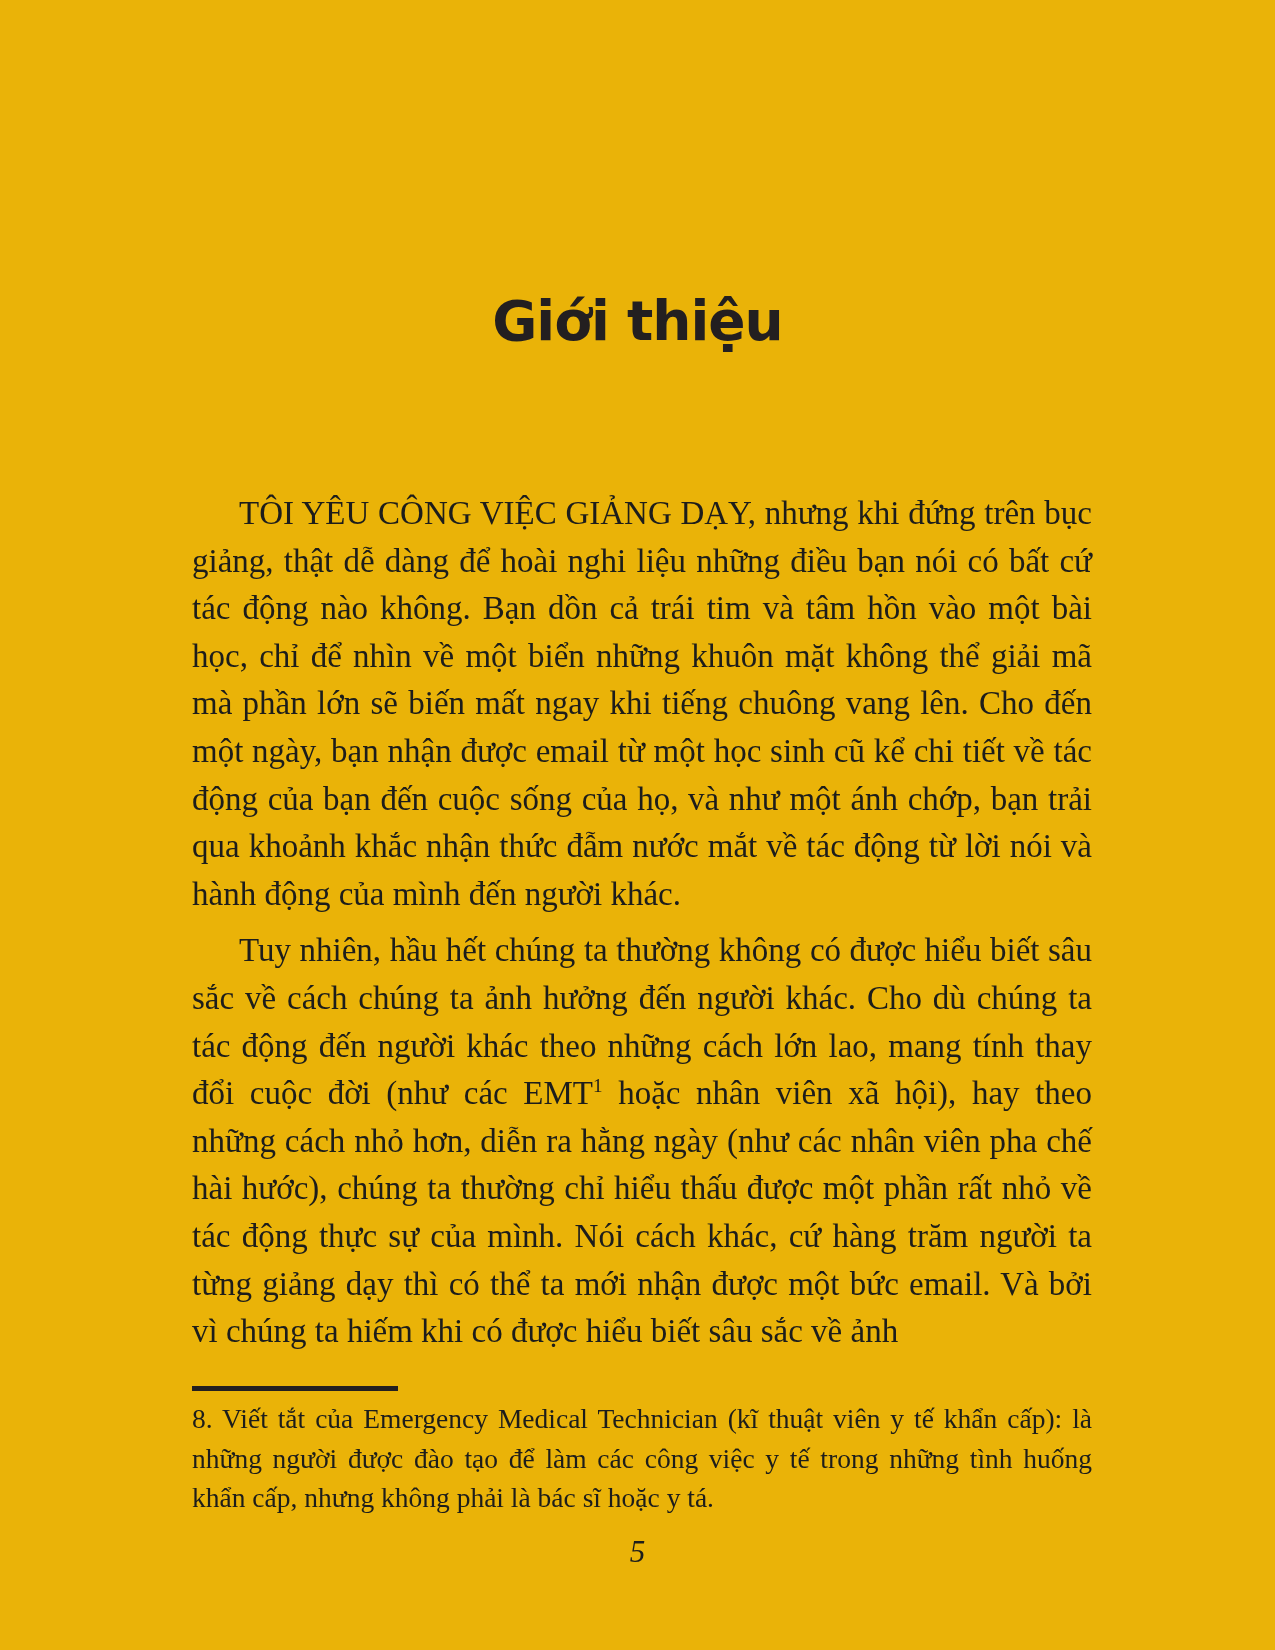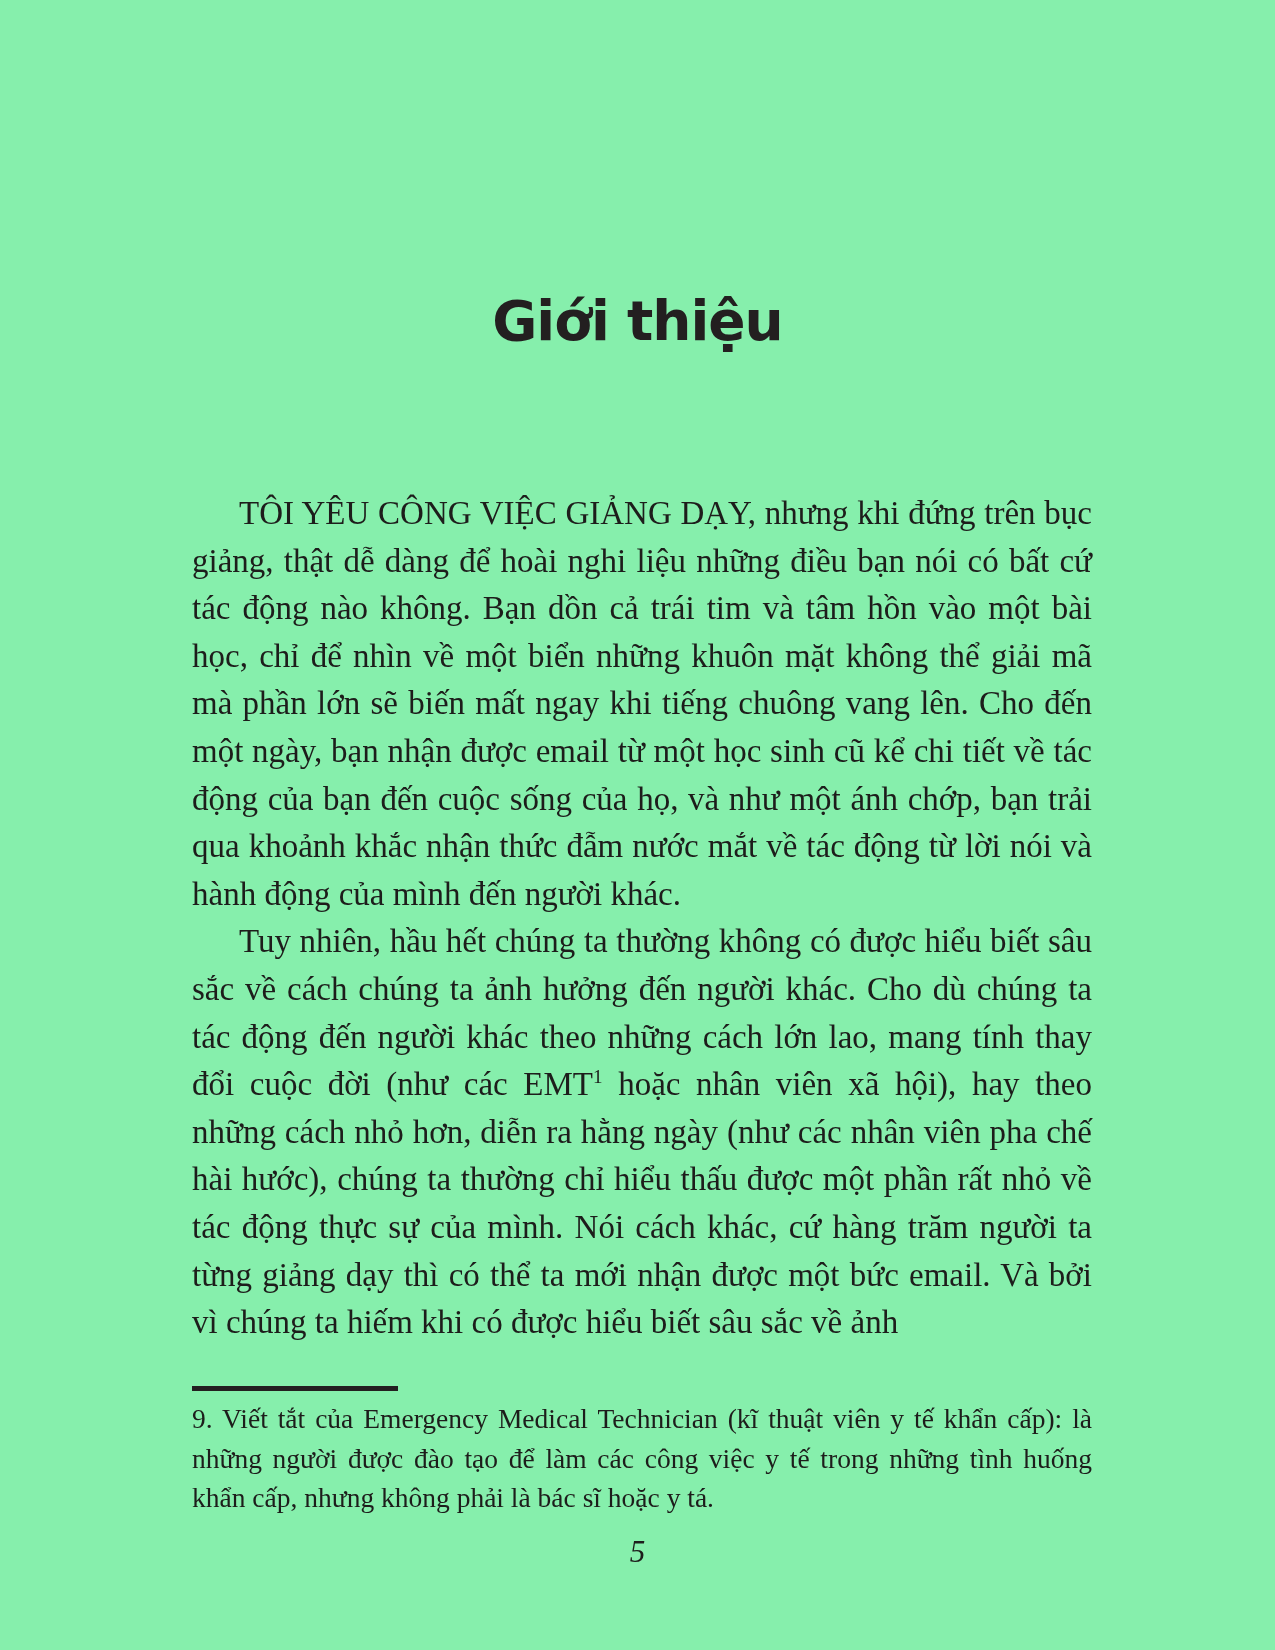--- a/index.html
+++ b/index.html
@@ -5,21 +5,21 @@
   html, body {
     margin: 0;
     padding: 0;
     background: #e8e8e8;
   }
   .page {
     position: relative;
     width: 1275px;
     height: 1650px;
     margin: 0 auto;
-    background: #86efac;
+    background: #eab308;
     overflow: hidden;
     font-family: "Liberation Serif", serif;
     color: #1d1d1b;
   }
   .chapter-title {
     position: absolute;
     top: 252px;
     left: 0;
     width: 100%;
     text-align: center;
@@ -37,20 +37,21 @@
     font-size: 33px;
     line-height: 47.6px;
     text-align: justify;
     color: #1d1d1b;
   }
   .body-text p {
     margin: 0;
     text-indent: 47px;
   }
   .body-text p + p {
+    margin-top: 9px;
   }
   .body-text sup {
     font-size: 0.58em;
     line-height: 0;
     vertical-align: super;
   }
   .footnote-rule {
     position: absolute;
     left: 192px;
     top: 1386px;
@@ -86,17 +87,17 @@
 
   <h1 class="chapter-title">Giới thiệu</h1>
 
   <div class="body-text">
     <p><span>TÔI YÊU CÔNG VIỆC GIẢNG DẠY,</span><span> nhưng khi đứng trên bục giảng, thật dễ dàng để hoài nghi liệu những điều bạn nói có bất cứ tác động nào không. Bạn dồn cả trái tim và tâm hồn vào một bài học, chỉ để nhìn về một biển những khuôn mặt không thể giải mã mà phần lớn sẽ biến mất ngay khi tiếng chuông vang lên. Cho đến một ngày, bạn nhận được email từ một học sinh cũ kể chi tiết về tác động của bạn đến cuộc sống của họ, và như một ánh chớp, bạn trải qua khoảnh khắc nhận thức đẫm nước mắt về tác động từ lời nói và hành động của mình đến người khác.</span></p>
     <p><span>Tuy nhiên, hầu hết chúng ta thường không có được hiểu biết sâu sắc về cách chúng ta ảnh hưởng đến người khác. Cho dù chúng ta tác động đến người khác theo những cách lớn lao, mang tính thay đổi cuộc đời (như các EMT</span><sup>1</sup><span> hoặc nhân viên xã hội), hay theo những cách nhỏ hơn, diễn ra hằng ngày (như các nhân viên pha chế hài hước), chúng ta thường chỉ hiểu thấu được một phần rất nhỏ về tác động thực sự của mình. Nói cách khác, cứ hàng trăm người ta từng giảng dạy thì có thể ta mới nhận được một bức email. Và bởi vì chúng ta hiếm khi có được hiểu biết sâu sắc về ảnh</span></p>
   </div>
 
   <div class="footnote-rule"></div>
 
-  <div class="footnote">9. Viết tắt của Emergency Medical Technician (kĩ thuật viên y tế khẩn cấp): là những người được đào tạo để làm các công việc y tế trong những tình huống khẩn cấp, nhưng không phải là bác sĩ hoặc y tá.</div>
+  <div class="footnote">8. Viết tắt của Emergency Medical Technician (kĩ thuật viên y tế khẩn cấp): là những người được đào tạo để làm các công việc y tế trong những tình huống khẩn cấp, nhưng không phải là bác sĩ hoặc y tá.</div>
 
   <div class="page-number">5</div>
 
 </div>
 
 </body></html>

